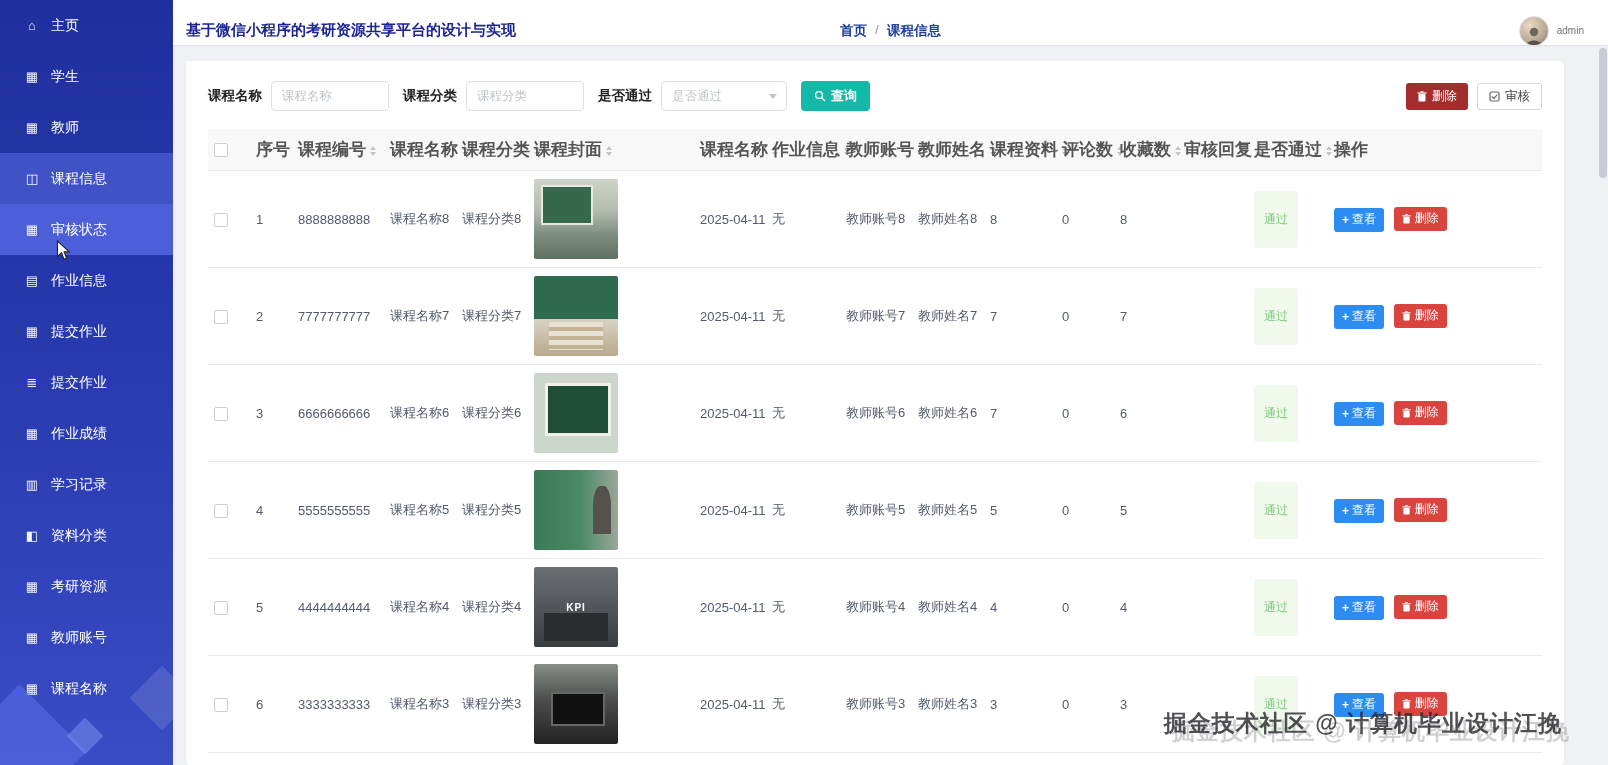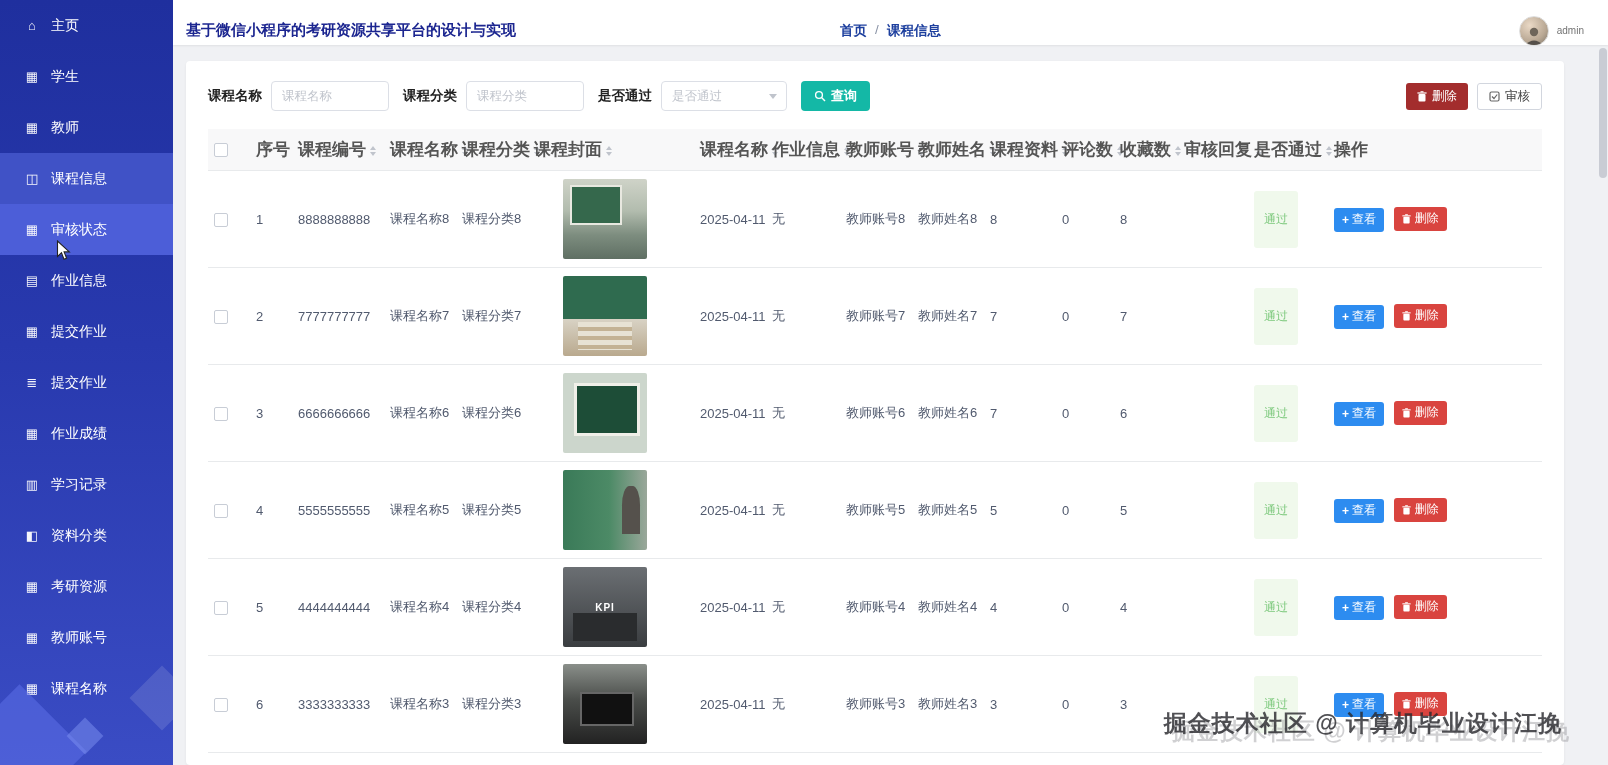--- a/index.html
+++ b/index.html
@@ -46,21 +46,21 @@
 
   
   .tbl { width:100%; border-collapse:collapse; table-layout:fixed; margin-top:18px; }
   .tbl th { background:#f8f8f9; font-size:17px; color:#555; font-weight:700; text-align:left; padding:9px 6px; border-bottom:1px solid #e8eaec; white-space:nowrap; cursor:pointer; }
   .tbl td { font-size:13px; color:#515a6e; padding:8px 6px; border-bottom:1px solid #e8eaec; vertical-align:middle; white-space:nowrap; overflow:hidden; }
   .sort { display:inline-flex; flex-direction:column; gap:2px; margin-left:4px; vertical-align:middle; }
   .s-up { width:0; height:0; border-left:3.5px solid transparent; border-right:3.5px solid transparent; border-bottom:4px solid #c0c4cc; }
   .s-dn { width:0; height:0; border-left:3.5px solid transparent; border-right:3.5px solid transparent; border-top:4px solid #c0c4cc; }
   .cb { width:14px; height:14px; border:1px solid #c8cdd6; border-radius:2px; background:#fff; display:inline-block; cursor:pointer; vertical-align:middle; }
 
-  .cover { width:84px; height:80px; border-radius:2px; position:relative; overflow:hidden; display:flex; align-items:center; justify-content:center;margin-left:29px; }
+  .cover { width:84px; height:80px; border-radius:2px; position:relative; overflow:hidden; display:flex; align-items:center; justify-content:center; }
   .cover span { position:relative; z-index:1; color:#fff; font-size:10px; letter-spacing:1px; font-weight:700; }
   .cover-0 { background:linear-gradient(180deg,#cfd3c8 0%,#b2bcae 40%,#7d8d7f 70%,#5f6f63 100%); }
   .cover-0::before { content:""; position:absolute; left:8%; top:8%; width:58%; height:44%; background:#35684c; border:2px solid #e8e8e0; }
   .cover-1 { background:linear-gradient(180deg,#2f6b4f 0%,#2f6b4f 54%,#d8d2c4 54%,#b9a98e 100%); }
   .cover-1::before { content:""; position:absolute; left:18%; top:58%; width:64%; height:34%; background:repeating-linear-gradient(180deg,#e7e2d4 0 5px,#c3b294 5px 9px); }
   .cover-2 { background:#ccd6cc; }
   .cover-2::before { content:""; position:absolute; left:13%; top:13%; width:72%; height:58%; background:#1d4d37; border:3px solid #f0efe8; }
   .cover-3 { background:linear-gradient(90deg,#3a7a58 0%,#4c8a66 55%,#9aa79a 100%); }
   .cover-3::before { content:""; position:absolute; right:8%; top:20%; width:22%; height:60%; background:#55514c; border-radius:40% 40% 0 0; }
   .cover-4 { background:linear-gradient(180deg,#6b6f73 0%,#3a3d40 100%); }

